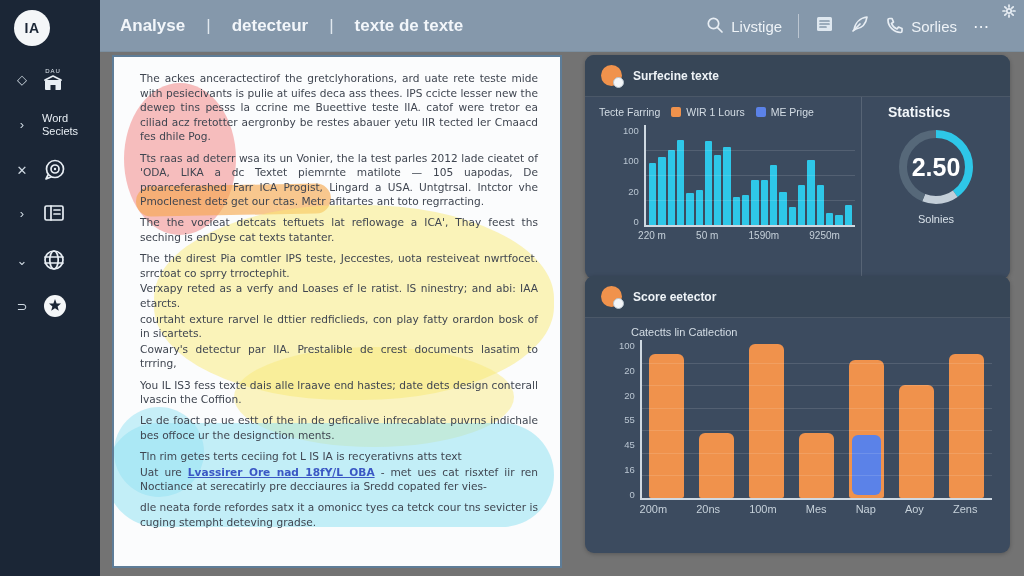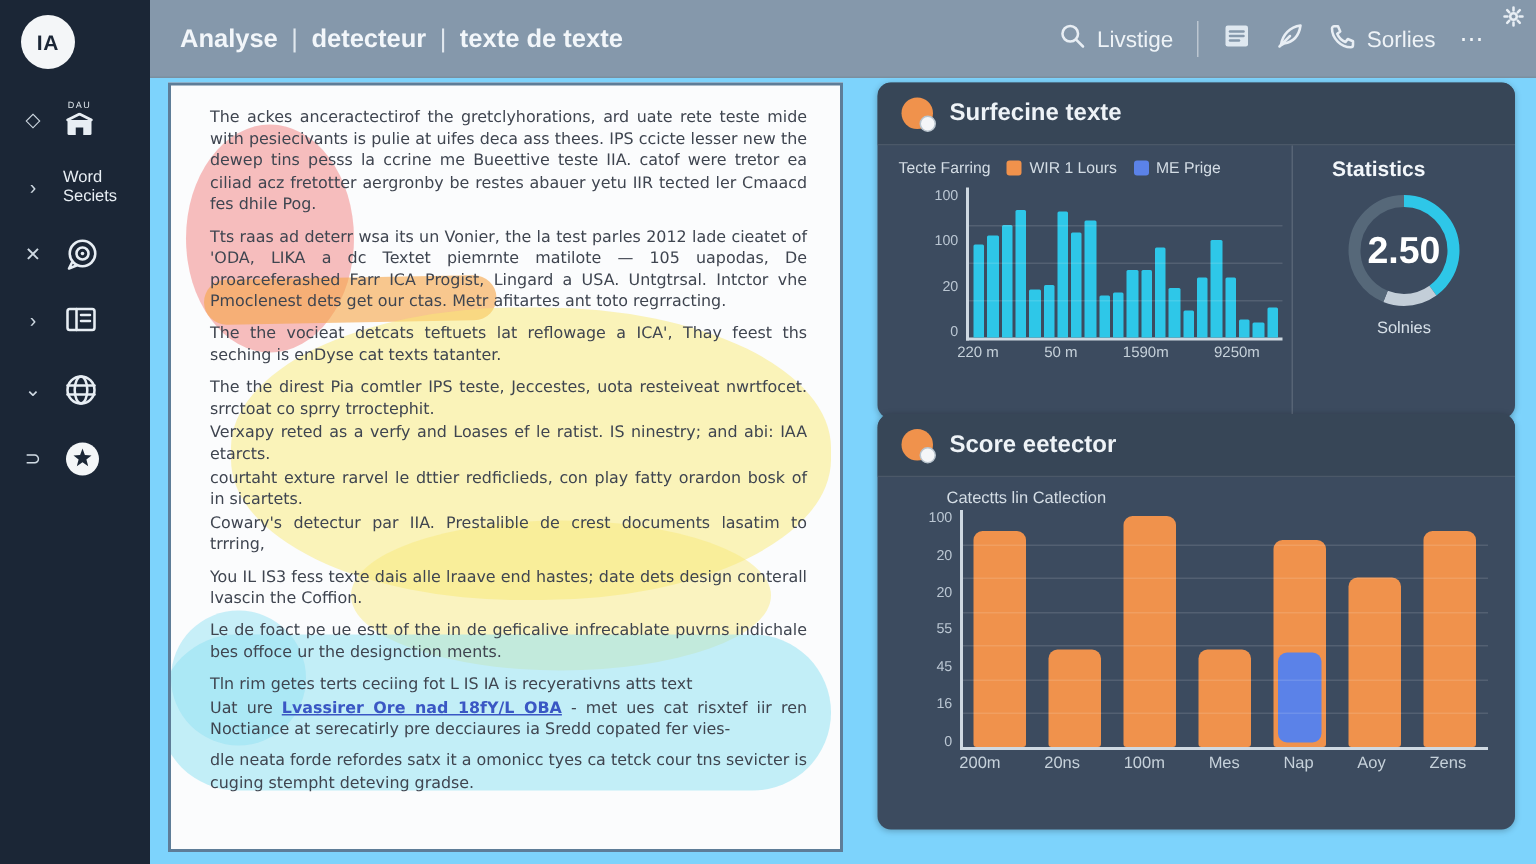--- a/index.html
+++ b/index.html
@@ -1,34 +1,34 @@
 <!DOCTYPE html>
 <html><head>
 <meta charset="utf-8">
 <style>
   * { margin:0; padding:0; box-sizing:border-box; }
   html,body { width:1024px; height:576px; overflow:hidden; }
   body { font-family:"Liberation Sans","DejaVu Sans",sans-serif; }
-  #root { position:relative; width:1024px; height:576px; background:#7dd3fc; overflow:hidden; }
+  #root { position:relative; width:1024px; height:576px; background:#737373; overflow:hidden; }
 
   
   .sidebar { position:absolute; left:0; top:0; width:100px; height:576px; background:#1b2636; z-index:5; }
   .logo { position:absolute; left:14px; top:10px; width:36px; height:36px; border-radius:50%;
           background:#f4f6f8; color:#1b2636; font-weight:bold; font-size:14px;
           display:flex; align-items:center; justify-content:center; letter-spacing:.5px; }
   .side-row { position:absolute; left:0; width:100px; display:flex; align-items:center; gap:14px; padding-left:16px; color:#e8eef4; }
   .side-glyph { font-size:13px; color:#cfd9e2; width:12px; text-align:center; }
   .side-label { font-size:11px; line-height:1.15; color:#e8eef4; max-width:56px; }
   .side-ico svg { display:block; }
   .mini-cap { font-size:6px; color:#dfe7ee; letter-spacing:1px; margin-bottom:1px; text-align:center; }
 
   
   .topbar { position:absolute; left:100px; top:0; width:924px; height:52px; background:#8598ab;
             display:flex; align-items:center; color:#f2f6fa; z-index:4; border-bottom:1px solid #7b8fa0; }
-  .title-wrap { margin-left:20px; font-size:17px; display:flex; align-items:center; gap:9px; font-weight:600; }
+  .title-wrap { margin-left:20px; font-size:17px; display:flex; align-items:center; gap:21px; font-weight:600; }
   .title-sep { opacity:.85; font-weight:300; }
   .top-right { position:absolute; right:34px; top:0; height:52px; display:flex; align-items:center; gap:16px; }
   .top-item { display:flex; align-items:center; gap:7px; font-size:15px; color:#eef3f7;justify-content:flex-end; }
   .vdiv { width:1px; height:24px; background:rgba(255,255,255,.45); }
   .gear { position:absolute; right:8px; top:4px; }
   .ellipsis { font-size:16px; letter-spacing:1px; }
 
   
   .doc { position:absolute; left:112px; top:55px; width:450px; height:513px; background:#fbfcfd;
          border:2px solid #5e7d98; z-index:2; overflow:hidden; }
@@ -49,21 +49,21 @@
   
   .panel { position:absolute; left:585px; width:425px; background:#3c4b5f; border-radius:9px; z-index:2;
            box-shadow:0 1px 4px rgba(0,0,0,.25); color:#eef3f7; }
   .panel-1 { top:55px; height:224px; }
   .panel-2 { top:276px; height:277px; }
   .panel-head { height:42px; display:flex; align-items:center; gap:11px; padding-left:16px;
                 background:#374657; border-radius:9px 9px 0 0; border-bottom:1px solid rgba(255,255,255,.1); }
   .orange-dot { position:relative; width:21px; height:21px; border-radius:50%; background:#f0924c; }
   .orange-dot::after { content:""; position:absolute; right:-2px; bottom:-2px; width:9px; height:9px;
                        border-radius:50%; background:#f4f6f8; border:1px solid #b9c4cd; }
-  .panel-title { font-size:16px; font-weight:bold; }
+  .panel-title { font-size:12px; font-weight:bold; }
 
   .p1-body { display:flex; height:180px; }
   .p1-left { width:276px; padding:9px 6px 0 14px; }
   .p1-right { flex:1; border-left:1px solid rgba(255,255,255,.14); display:flex; flex-direction:column; align-items:center; padding-top:7px; }
   .legend-row { display:flex; align-items:center; gap:11px; font-size:10.5px; color:#d4dde5; }
   .legend-item { display:flex; align-items:center; gap:5px; }
   .swatch { width:10px; height:10px; border-radius:2px; display:inline-block; }
 
   .chart { display:flex; margin-top:7px;margin-left:24px; }
   .yaxis { display:flex; flex-direction:column; justify-content:space-between; align-items:flex-end;

